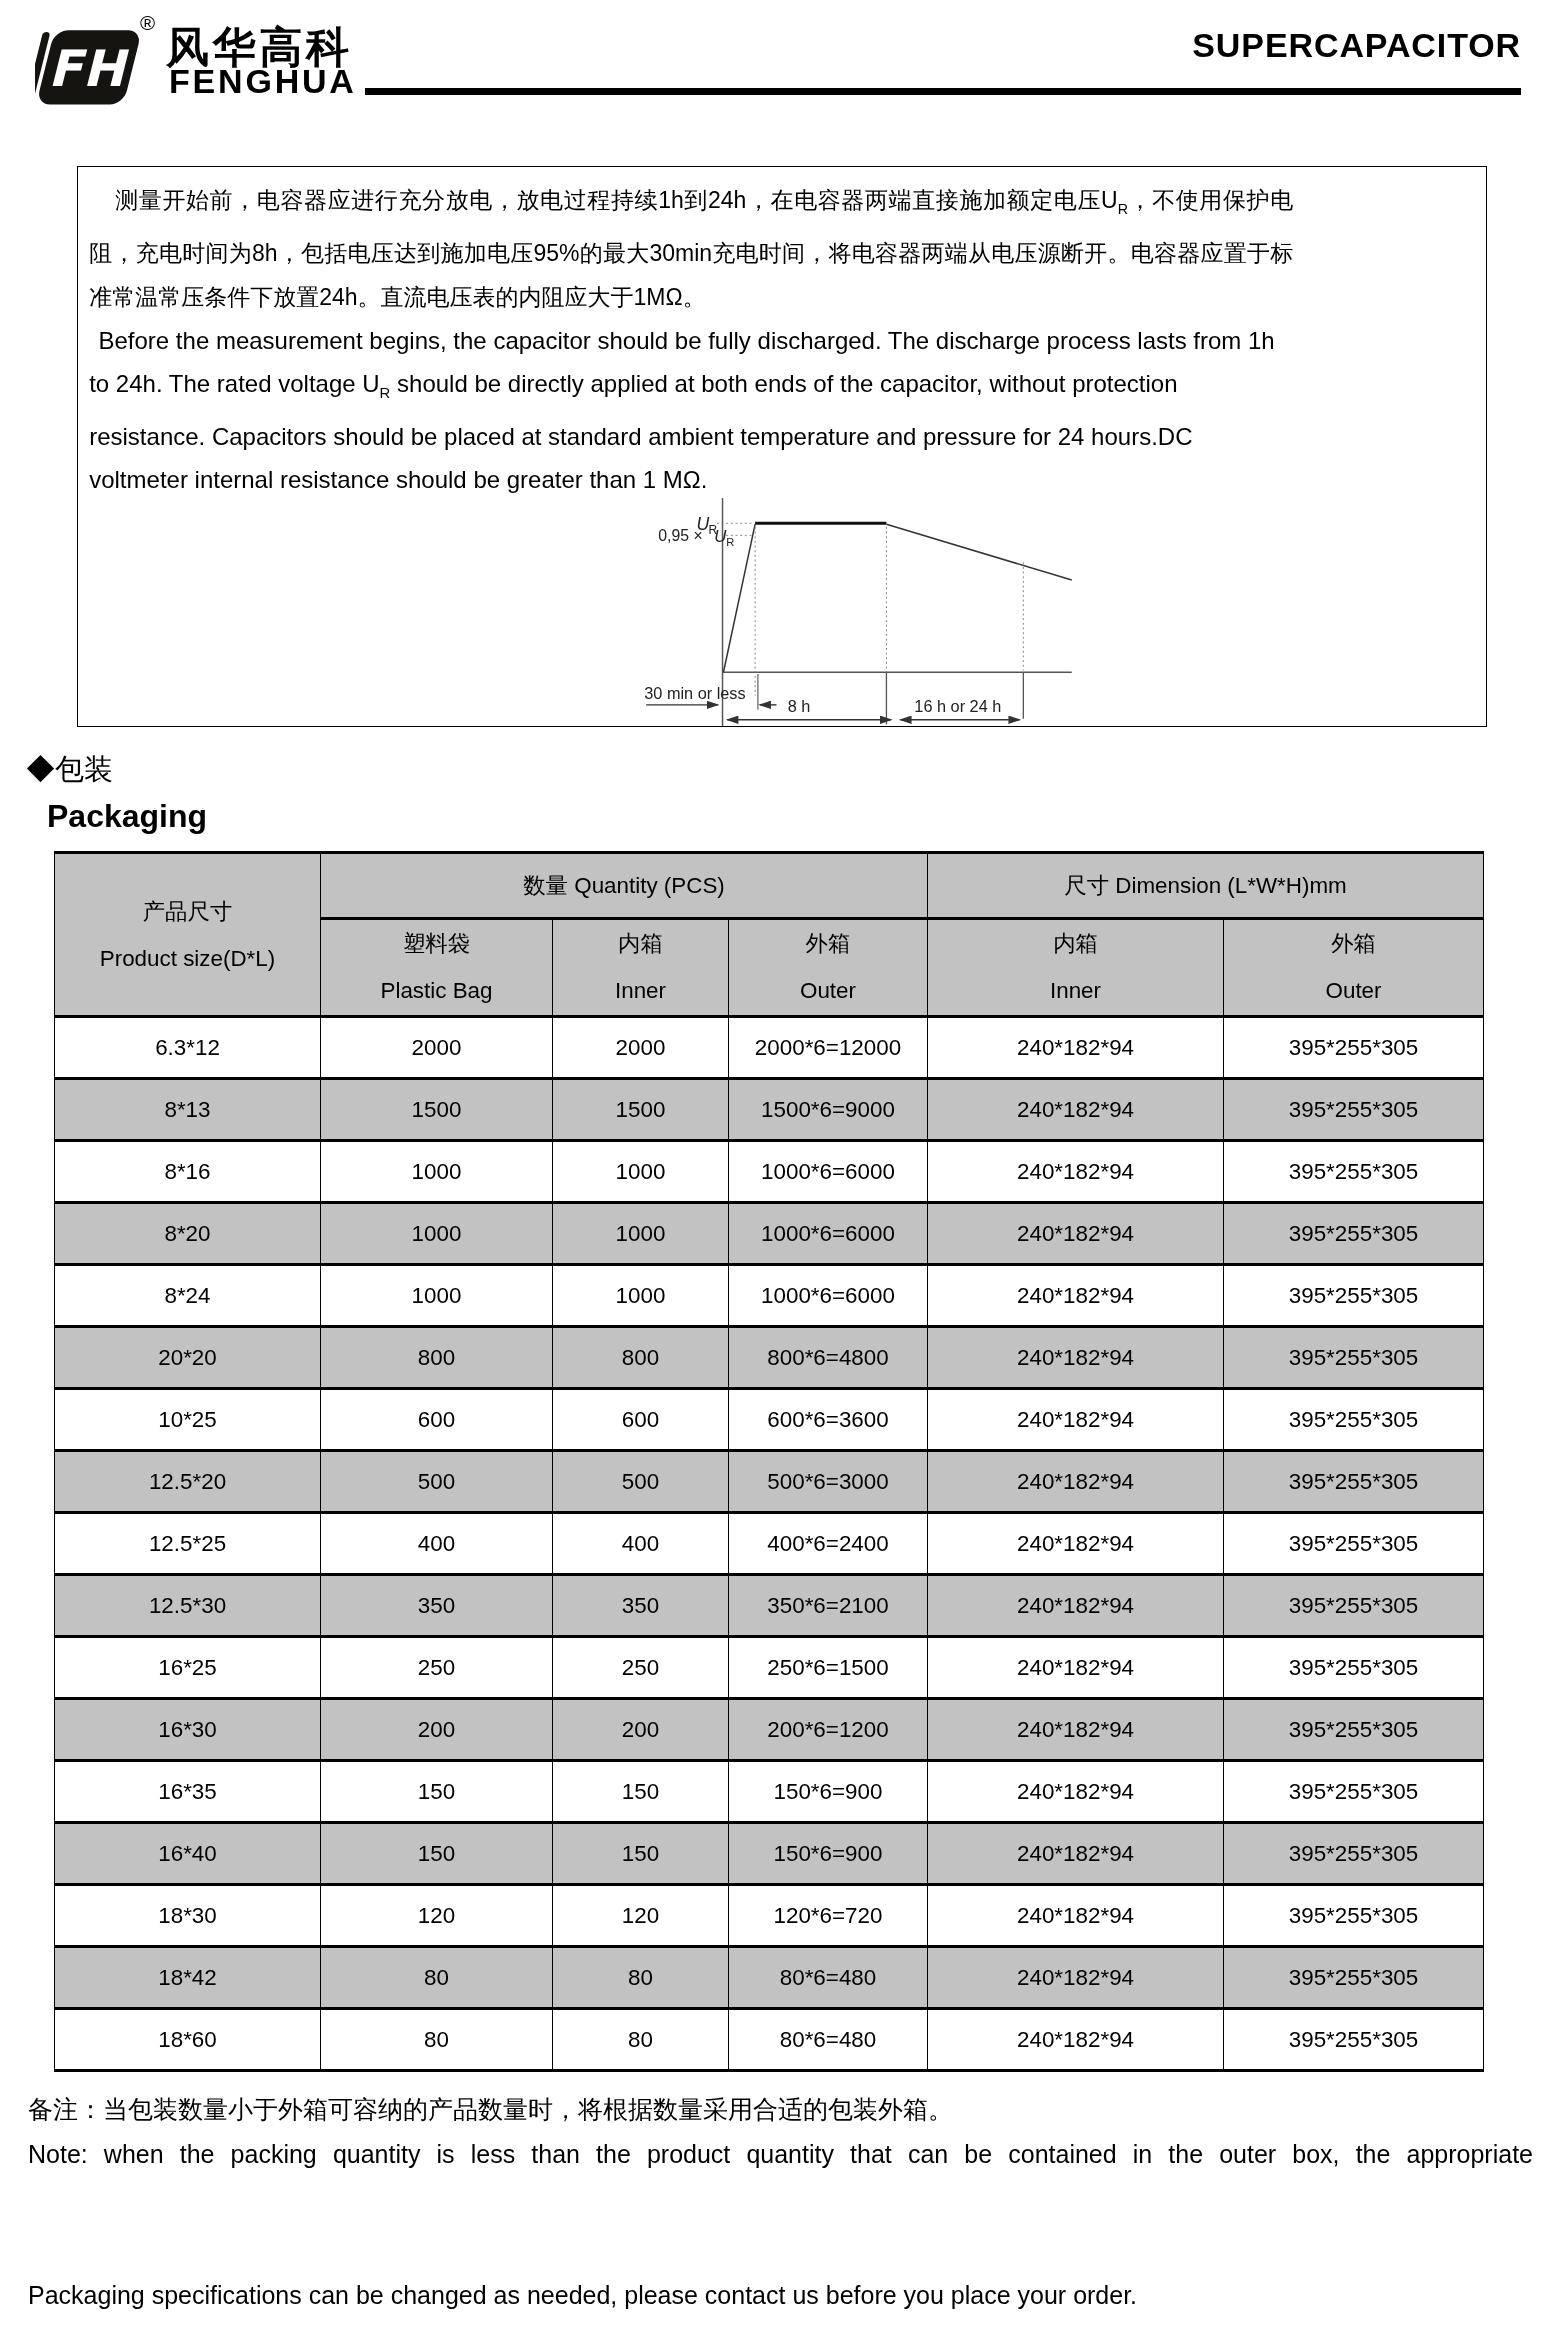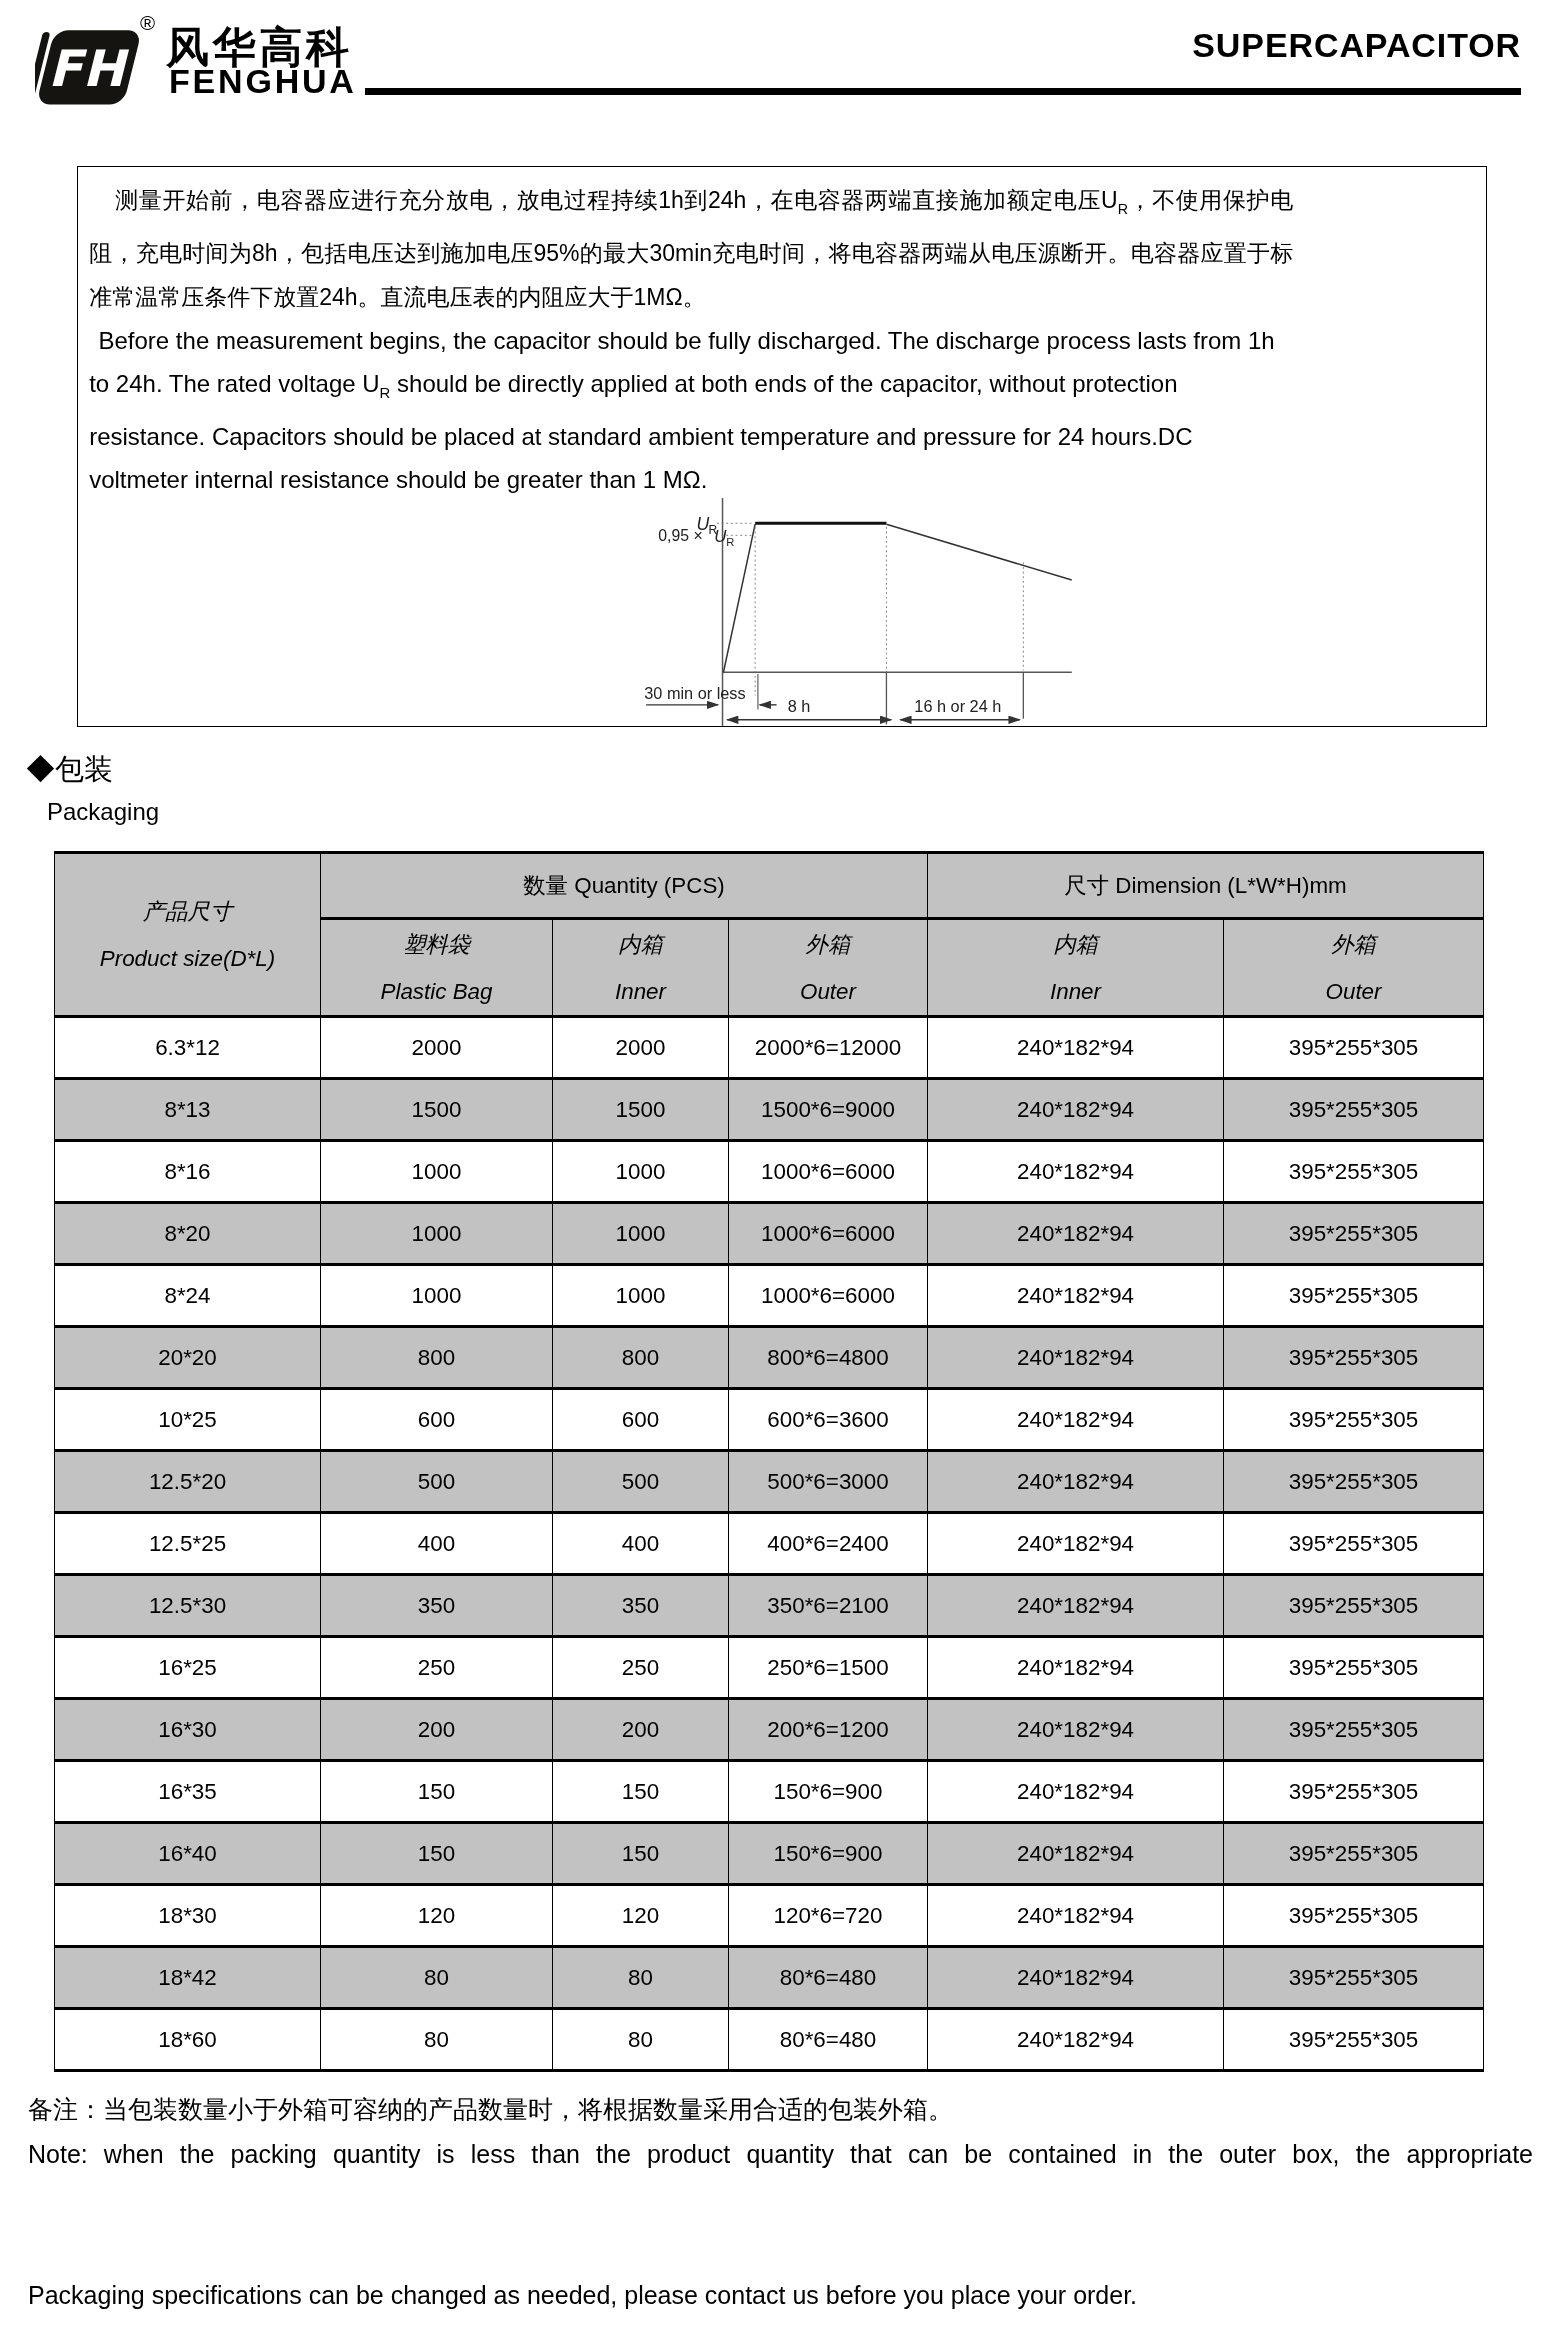--- a/index.html
+++ b/index.html
@@ -22,33 +22,33 @@
             font-size:24px;line-height:48px;}
   .sd-body{position:relative;flex:1;padding:11.2px 11.2px 0 11.2px;box-sizing:border-box;}
   .sd-cn{margin:0;width:1204px;font-size:23px;line-height:44px;text-align:justify;text-indent:26px;}
   .sd-en{margin:0;width:1208px;font-size:24px;line-height:43px;text-indent:9.3px;}
   .sub{font-size:0.62em;vertical-align:sub;}
   .sd-chart{position:absolute;left:540px;top:319px;}
   .svgtxt{font-family:"Liberation Sans",sans-serif;fill:#222;}
 
   
   .pack-title-cn{left:26px;top:750px;font-size:29px;}
-  .pack-title-en{left:47px;top:798px;font-size:24px;}
+  .pack-title-en{left:47px;top:798px;font-size:32px;font-weight:bold;}
 
   table.pack{position:absolute;left:54px;top:851px;width:1430px;table-layout:fixed;
              border-collapse:collapse;font-size:22.4px;}
   table.pack th,table.pack td{border-left:1.9px solid #000;border-right:1.9px solid #000;
              border-top:3.7px solid #000;border-bottom:3.7px solid #000;
              text-align:center;vertical-align:middle;font-weight:normal;padding:0;}
   table.pack th{background:var(--gray,#c2c2c2);}
   table.pack .gh{height:63px;}
   table.pack .sh{height:95px;}
   table.pack td{height:59px;background:#fff;}
   table.pack tr.alt td{background:var(--gray,#c2c2c2);}
-  .two-line{display:flex;flex-direction:column;justify-content:flex-end;line-height:47px;height:100%;font-style:italic;}
+  .two-line{display:flex;flex-direction:column;justify-content:flex-start;line-height:47px;height:100%;}
 
   
   .note{left:28px;width:1505px;font-size:25px;}
   .just{text-align:justify;text-align-last:justify;}
 </style>
 </head>
 <body>
 
 <div class="page">
 

